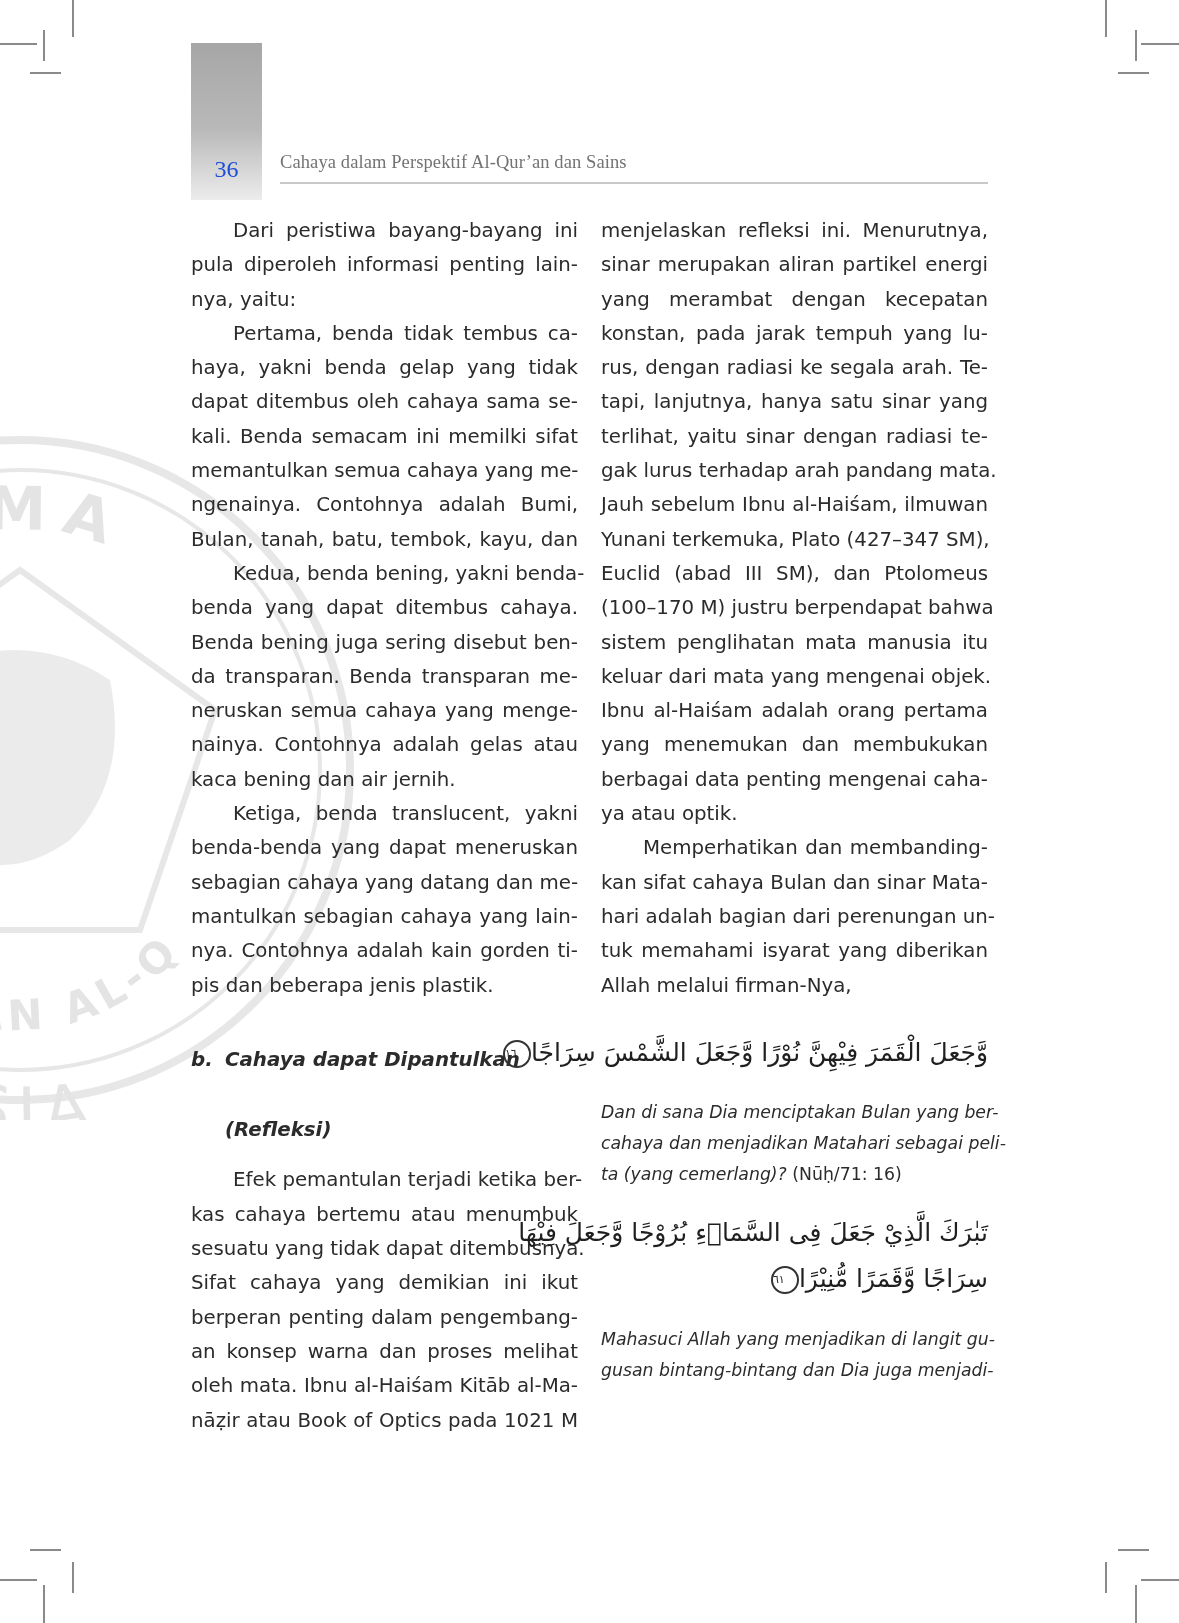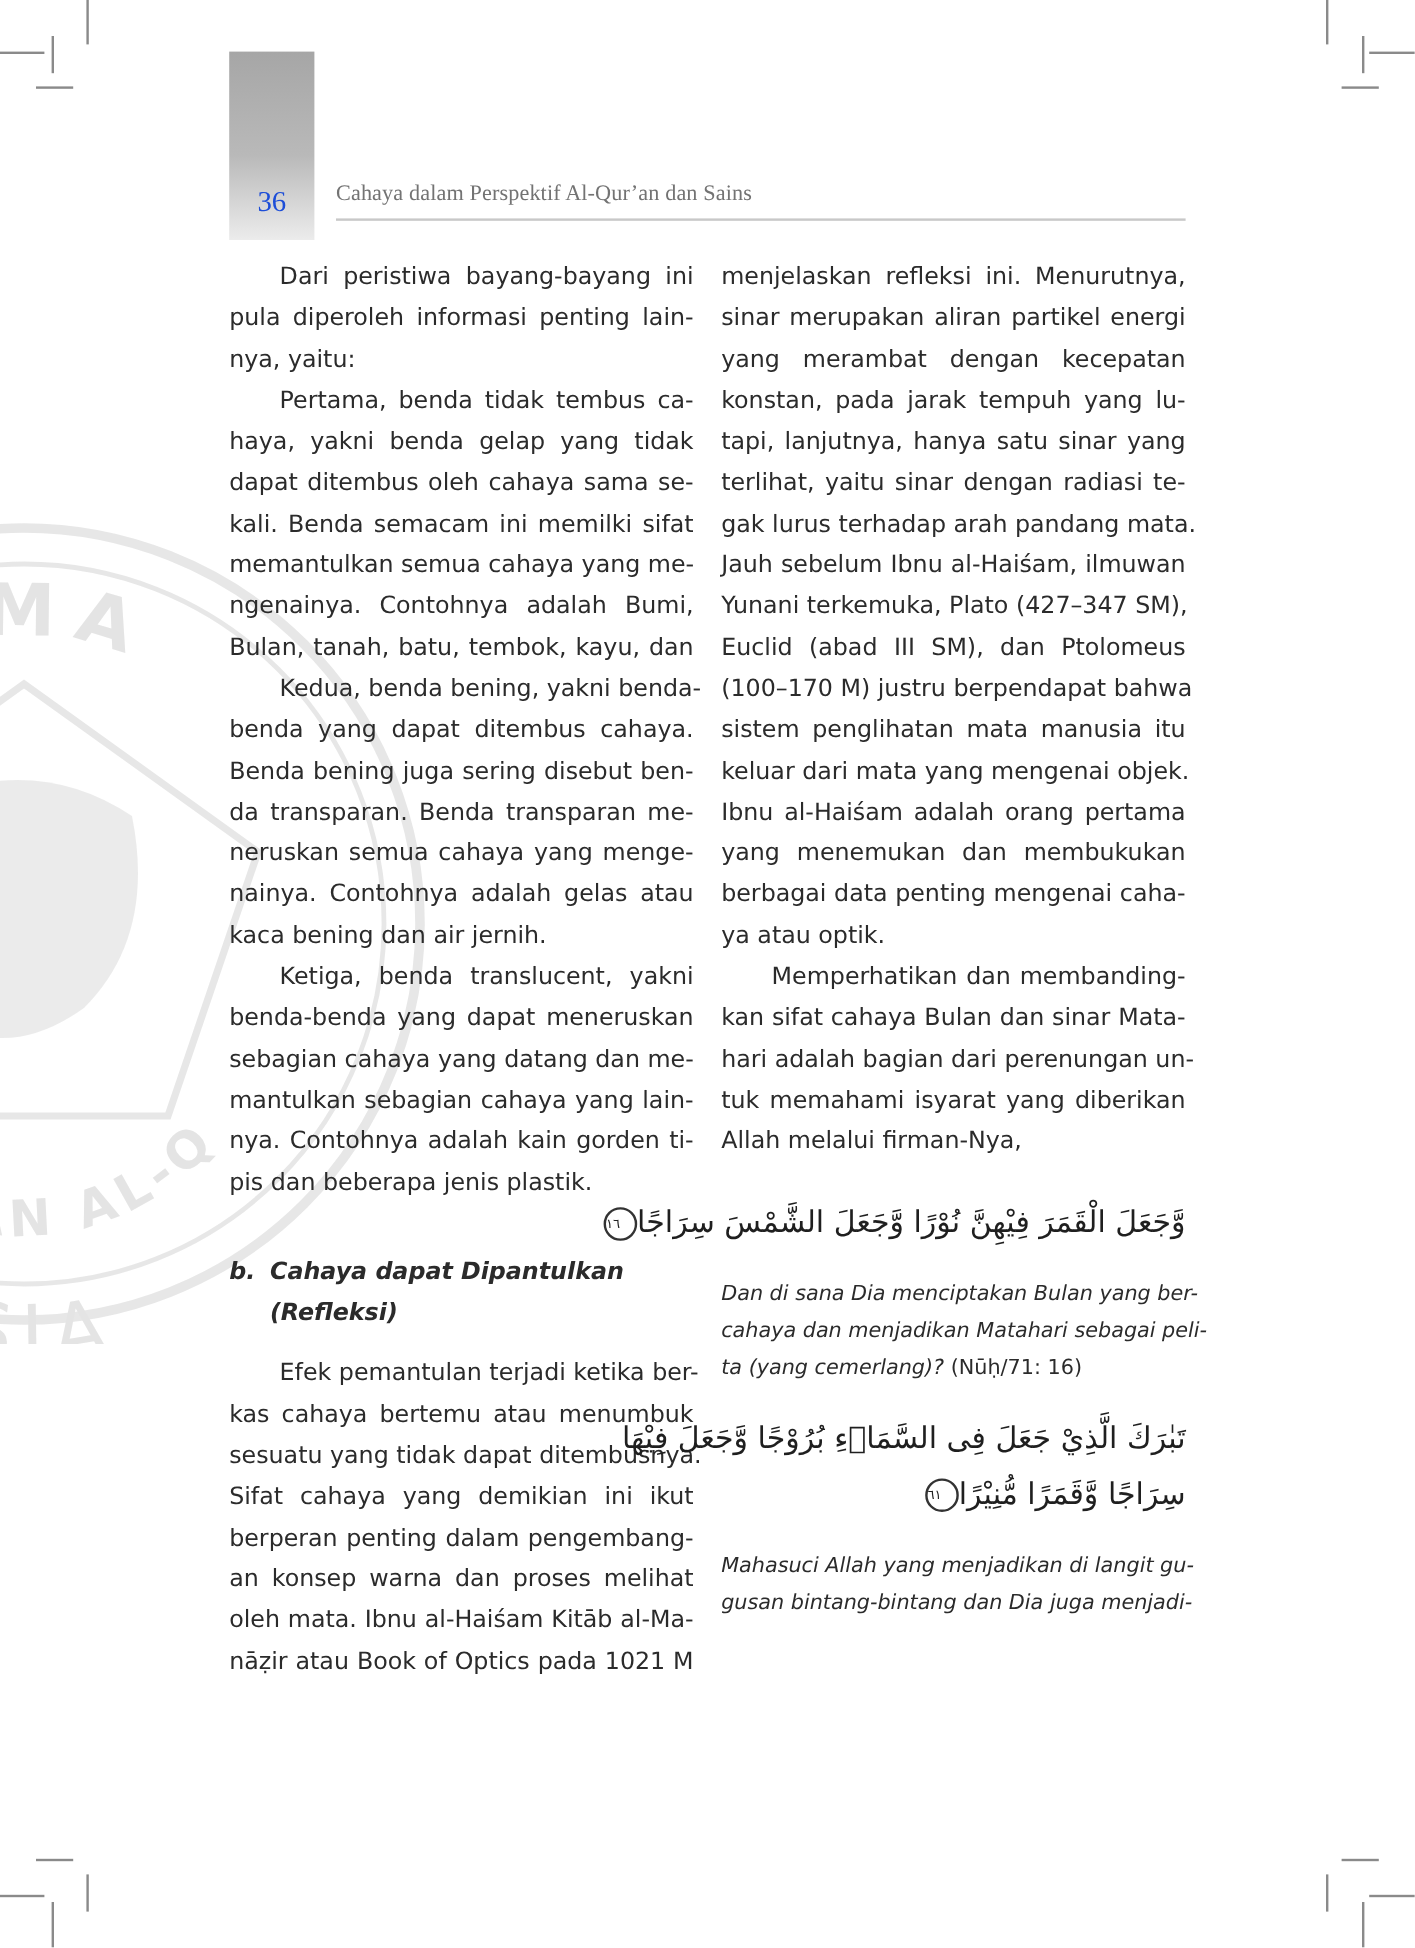--- a/index.html
+++ b/index.html
@@ -15,21 +15,21 @@
   .col { position:absolute; top:214px; font-size:19.8px; }
   .col-left { left:191px; width:387px; }
   .col-right { left:601px; width:387px; }
   .line { height:34.3px; line-height:34.3px; white-space:nowrap; text-align:justify; text-align-last:justify; overflow:visible; }
   .line.last { text-align-last:left; }
   .ind { padding-left:42px; }
   .gap { height:34.3px; }
   .it { }
   .heading { font-weight:bold; font-style:italic; font-size:19.8px; height:34.3px; line-height:34.3px; white-space:nowrap; }
   .heading .lbl { display:inline-block; width:34px; }
-  .heading.cont { padding-left:34px; }
+  .heading.cont { padding-left:34px;margin-top:36px; }
   .arabic { direction:rtl; text-align:right; font-family:"DejaVu Sans", sans-serif; font-size:25px; color:#1f1f1f; white-space:nowrap; }
   .ayah-num { display:inline-block; width:24px; height:24px; border:2px solid #333; border-radius:50%;
               font-size:11px; line-height:24px; text-align:left; vertical-align:middle; margin-left:4px; direction:ltr; }
   .trans { font-style:italic; font-size:17.3px; height:31px; line-height:31px; white-space:nowrap; text-align:justify; text-align-last:justify; }
   .trans.last { text-align-last:left; }
   .trans .ref { font-style:normal; }
   .stamp { position:absolute; left:-330px; top:420px; width:700px; height:700px; pointer-events:none; opacity:0.55; }
 </style>
 </head>
 <body>
@@ -126,20 +126,21 @@
     <div class="line"><span class="it">nāẓir</span><span> atau </span><span class="it">Book of Optics</span><span> pada 1021 M</span></div>
   </div>
 </div>
 
 <div class="col col-right">
   <div>
     <div class="line">menjelaskan refleksi ini. Menurutnya,</div>
     <div class="line">sinar merupakan aliran partikel energi</div>
     <div class="line">yang merambat dengan kecepatan</div>
     <div class="line">konstan, pada jarak tempuh yang lu-</div>
+    <div class="line">rus, dengan radiasi ke segala arah. Te-</div>
     <div class="line">tapi, lanjutnya, hanya satu sinar yang</div>
     <div class="line">terlihat, yaitu sinar dengan radiasi te-</div>
     <div class="line">gak lurus terhadap arah pandang mata.</div>
     <div class="line">Jauh sebelum Ibnu al-Haiśam, ilmuwan</div>
     <div class="line">Yunani terkemuka, Plato (427–347 SM),</div>
     <div class="line">Euclid (abad III SM), dan Ptolomeus</div>
     <div class="line">(100–170 M) justru berpendapat bahwa</div>
     <div class="line">sistem penglihatan mata manusia itu</div>
     <div class="line">keluar dari mata yang mengenai objek.</div>
     <div class="line">Ibnu al-Haiśam adalah orang pertama</div>

